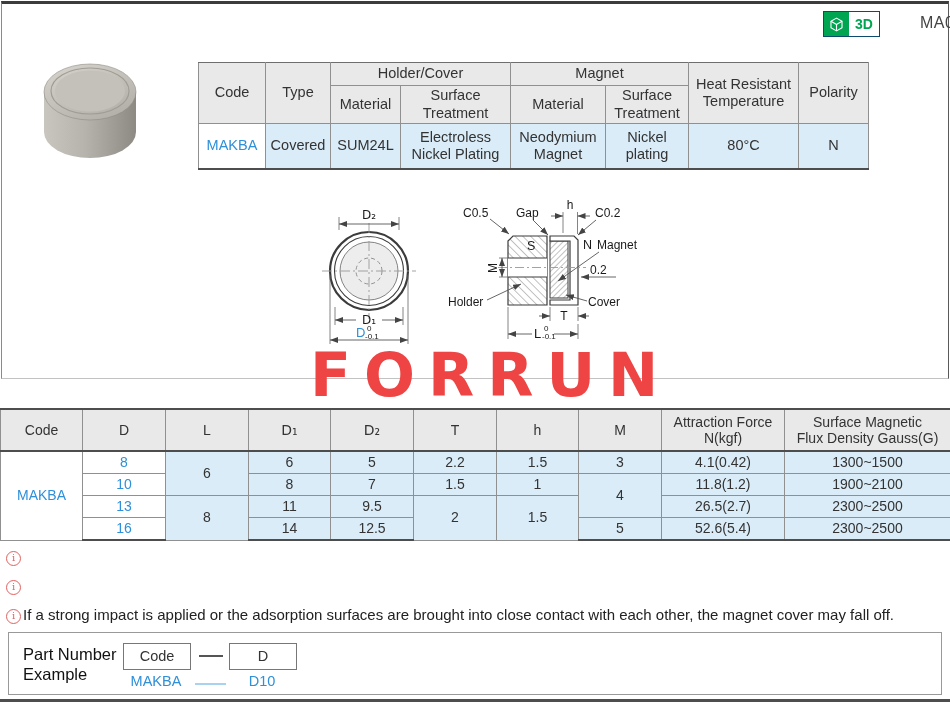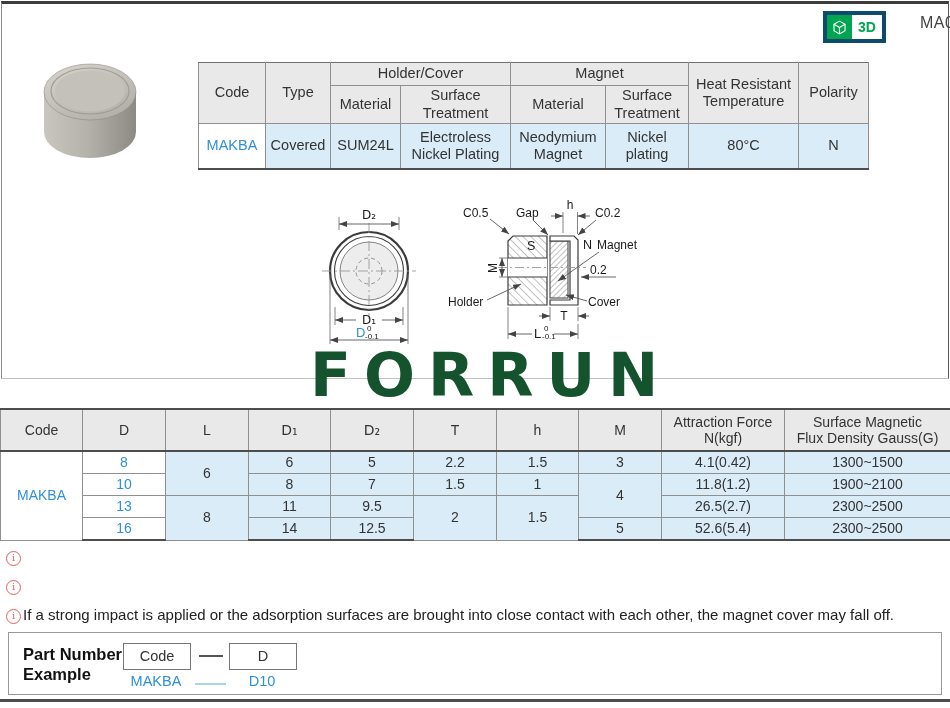--- a/index.html
+++ b/index.html
@@ -6,39 +6,39 @@
   #page{position:relative;width:950px;height:708px;background:#fff;
         font-family:"Liberation Sans",sans-serif;color:#333;overflow:hidden;}
 
   
   .frame{position:absolute;left:1px;top:1px;width:946px;height:374px;
          border-top:3px solid #3c3c3c;border-left:1px solid #8a8a8a;
          border-right:1px solid #5a5a5a;border-bottom:1px solid #c2c2c2;}
 
   
   .badge{position:absolute;left:823px;top:11px;height:24px;display:flex;
-         border:4px solid #0c4a6e;background:#fff;align-items:stretch;}
+         border:1px solid #0c4a6e;background:#fff;align-items:stretch;}
   .badge .cube{width:25px;background:#00a551;display:flex;align-items:center;justify-content:center;}
   .badge .b3d{width:30px;display:flex;align-items:center;justify-content:center;
               color:#00a551;font-size:14px;font-weight:bold;}
   .page-code{position:absolute;left:892px;top:14px;font-size:16px;color:#444;letter-spacing:.5px;margin-left:28px;}
 
   
   table{border-collapse:collapse;table-layout:fixed;}
   td{border:1px solid #909090;text-align:center;vertical-align:middle;
      padding:0 2px;line-height:1.18;overflow:hidden;}
   .info{position:absolute;left:198px;top:62px;width:670px;font-size:14.5px;}
   .info td{background:#e9e9e9;border-top:1px solid #6e6e6e;}
   .info tr.databody td{background:#daecf8;border-bottom:2px solid #4d4d4d;}
   .info tr.databody td.white{background:#fff;}
   .blue{color:#2f90d9;}
 
   
   .watermark{position:absolute;left:310px;top:340px;font-family:"DejaVu Sans",sans-serif;
-             font-weight:bold;font-size:60px;letter-spacing:13px;color:#14532d;z-index:0;}
+             font-weight:bold;font-size:60px;letter-spacing:13px;color:#ef4444;z-index:0;}
 
   .diagram-svg{position:absolute;left:300px;top:193px;z-index:2;}
   .photo-svg{position:absolute;left:38px;top:58px;}
 
   
   .spec{position:absolute;left:0;top:408px;width:950px;font-size:14px;}
   .spec td{height:21px;background:#daecf8;}
   .spec tr.sphead td{background:#e9e9e9;height:40px;border-top:2px solid #4d4d4d;
                      border-bottom:2px solid #4d4d4d;font-size:14px;}
   .spec tr.last td{border-bottom:2px solid #4d4d4d;text-align:center;}
@@ -48,21 +48,21 @@
 
   
   .notes{position:absolute;left:6px;top:548px;font-size:15px;color:#222;}
   .notes .note{height:29px;display:flex;align-items:flex-start;}
   .info-icon{display:inline-block;width:13px;height:13px;border:1px solid #e0625f;
              border-radius:50%;color:#e0625f;font-size:10px;line-height:12px;
              text-align:center;margin:3px 2px 0 0;flex:0 0 auto;font-family:"DejaVu Serif",serif;}
 
   
   .part-box{position:absolute;left:8px;top:632px;width:932px;height:61px;border:1px solid #999;}
-  .part-title{position:absolute;left:14px;top:11px;font-size:16.5px;font-weight:bold;color:#111;line-height:20px;}
+  .part-title{position:absolute;left:14px;top:11px;font-size:16.5px;font-weight:normal;color:#111;line-height:20px;}
   .pn-box{position:absolute;top:10px;width:66px;height:25px;border:1px solid #777;
           text-align:center;line-height:25px;font-size:14.5px;color:#333;background:#fff;}
   .pn-code{left:114px;} .pn-d{left:220px;}
   .dash1{position:absolute;left:190px;top:22px;width:24px;height:2px;background:#555;}
   .pn-val{position:absolute;top:40px;width:66px;text-align:center;font-size:14.5px;}
   .pv-code{left:114px;} .pv-d{left:220px;}
   .dash2{position:absolute;left:186px;top:50px;width:31px;height:2px;background:#a7d3ef;}
 
   .bottom-rule{position:absolute;left:0;top:699px;width:950px;height:3px;background:#4d4d4d;}
 </style>

